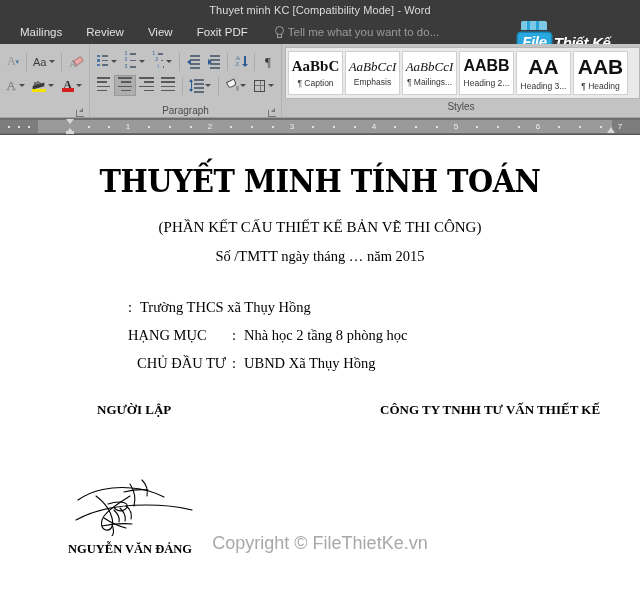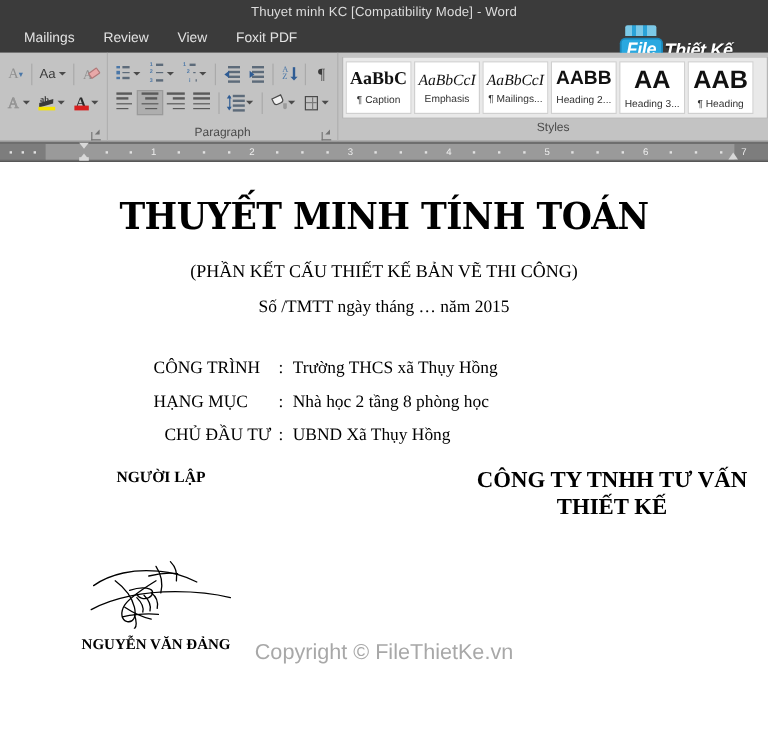--- a/index.html
+++ b/index.html
@@ -318,35 +318,35 @@
     font-size: 14.5px;
     margin-bottom: 11px;
     white-space: nowrap;
   }
   .info-label { width: 104px; }
   .info-colon { width: 12px; }
   .info-val { }
 
   .signblock {
     position: relative;
-    margin-top: 18px;
+    margin-top: 30px;
     height: 180px;
   }
   .sign-left {
     position: absolute;
     left: 97px; top: 0;
     font-size: 13px;
     font-weight: bold;
     white-space: nowrap;
   }
   .sign-right {
     position: absolute;
     left: 380px; top: 0;
     text-align: center;
-    font-size: 19px;
+    font-size: 13px;
     font-weight: bold;
   }
   .sign-right .l2 { margin-top: 22px; }
   .signature {
     position: absolute;
     left: 68px; top: 72px;
     width: 150px; height: 62px;
   }
   .sign-name {
     position: absolute;
@@ -371,20 +371,24 @@
 
 <div class="titlebar">
   <span class="titlebar-text">Thuyet minh KC [Compatibility Mode] - Word</span>
 </div>
 
 <div class="tabbar">
   <div class="tab">Mailings</div>
   <div class="tab">Review</div>
   <div class="tab">View</div>
   <div class="tab">Foxit PDF</div>
+  <div class="tellme">
+    <span class="bulb"></span>
+    <span>Tell me what you want to do...</span>
+  </div>
 
   <div class="logo">
     <span class="logo-books"></span>
     <span class="logo-file">File</span>
     <span class="logo-thiet">Thiết Kế</span>
     <span class="logo-vn">.vn</span>
   </div>
 </div>
 
 <div class="ribbon">
@@ -664,21 +668,20 @@
 </div>
 
 <div class="page">
 
   <div class="doc-title">THUYẾT MINH TÍNH TOÁN</div>
   <div class="doc-sub">(PHẦN KẾT CẤU THIẾT KẾ BẢN VẼ THI CÔNG)</div>
   <div class="doc-num">Số  /TMTT ngày     tháng … năm 2015</div>
 
   <div class="info">
     <div class="info-row">
-      <span class="info-label">CÔNG  TRÌNH</span>
       <span class="info-colon">:</span>
       <span class="info-val">Trường THCS xã Thụy Hồng</span>
     </div>
     <div class="info-row">
       <span class="info-label">HẠNG MỤC</span>
       <span class="info-colon">:</span>
       <span class="info-val">Nhà học 2 tầng 8 phòng học</span>
     </div>
     <div class="info-row" style="padding-left:9px">
       <span class="info-label" style="width:95px">CHỦ ĐẦU TƯ</span>

